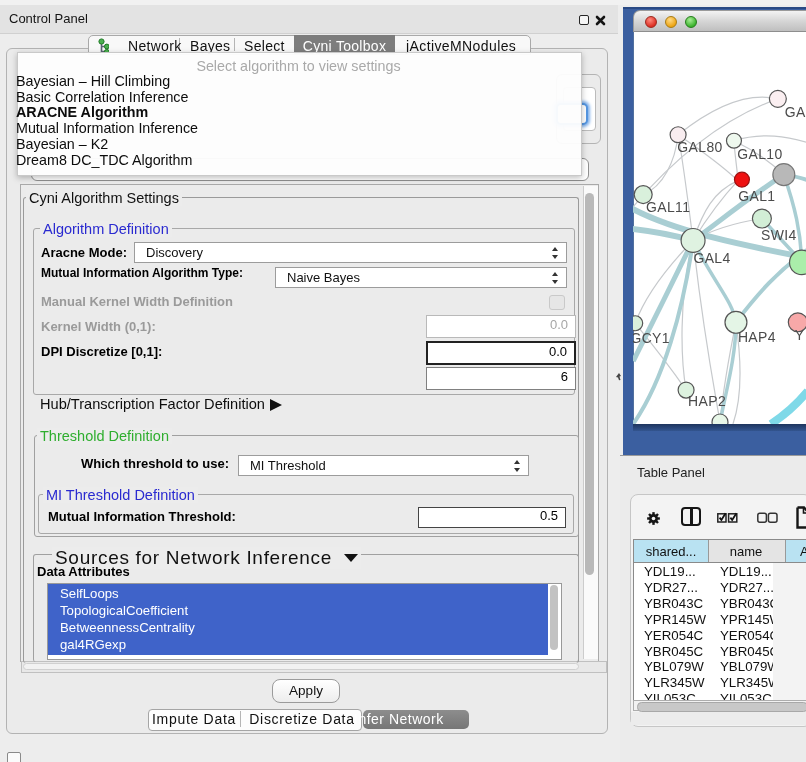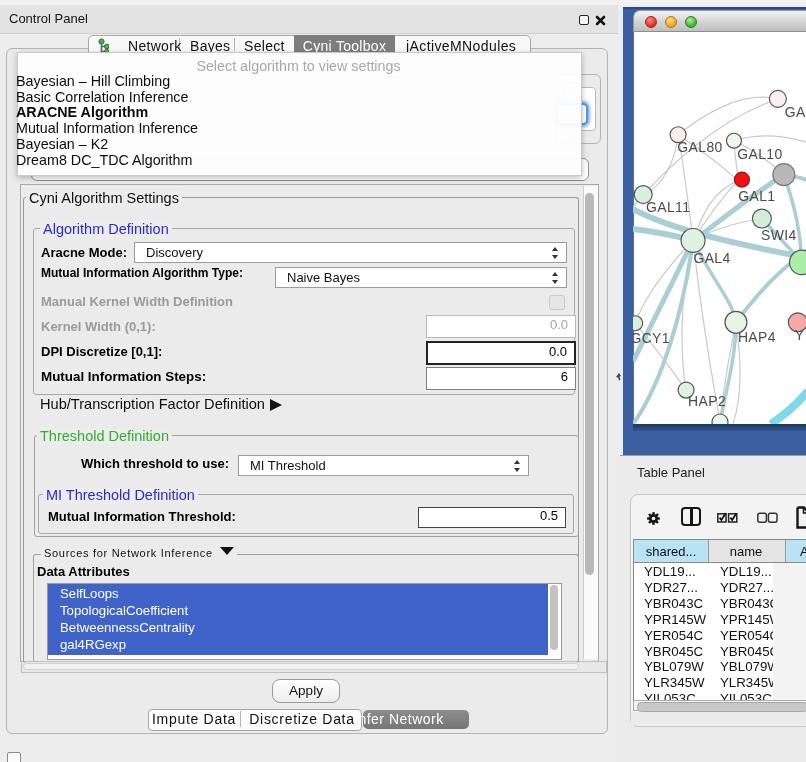--- a/index.html
+++ b/index.html
@@ -73,21 +73,20 @@
   <div class="combo" style="left:275px;top:267px;width:290px;height:19px;">
       <span class="ct">Naive Bayes</span>
       <span class="spin"></span>
     </div>
   <div class="abs b" style="left:41px;top:294px;font-size:13px;color:#9a9a9a;">Manual Kernel Width Definition</div>
   <div class="abs" style="left:549px;top:295px;width:14px;height:13px;background:#e6e6e6;border:1px solid #c9c9c9;border-radius:3px;"></div>
   <div class="abs b" style="left:41px;top:319px;font-size:13px;color:#9a9a9a;">Kernel Width (0,1):</div>
   <div class="field" style="left:426px;top:315px;width:141px;height:20px;border:1px solid #b9b9b9;color:#a6a6a6;padding:1px 7px 0 0;">0.0</div>
   <div class="abs b" style="left:41px;top:344px;font-size:13px;">DPI Discretize [0,1]:</div>
   <div class="field" style="left:426px;top:341px;width:139px;height:19px;border:2px solid #222;color:#000;padding:1px 7px 0 0;">0.0</div>
-  <div class="abs b" style="left:41px;top:369px;font-size:13.4px;">Mutual Information Steps:</div>
   <div class="field" style="left:426px;top:367px;width:141px;height:20px;border:1px solid #808080;color:#000;padding:1px 7px 0 0;">6</div>
 
   <div class="abs" style="left:40px;top:396px;font-size:14.6px;color:#0d0d0d;">Hub/Transcription Factor Definition</div>
   <div class="abs" style="left:270px;top:399px;width:0;height:0;border-top:6.5px solid transparent;border-bottom:6.5px solid transparent;border-left:12px solid #111;"></div>
 
   <div class="group" style="left:34px;top:435px;width:543px;height:100px;border-color:#a0a0a0;">
     <span class="legend" style="color:#2fae2f;left:2px;">Threshold Definition</span>
   </div>
   <div class="abs b" style="left:81px;top:456px;font-size:13px;">Which threshold to use:</div>
   <div class="combo" style="left:238px;top:455px;width:289px;height:19px;">
@@ -95,21 +94,21 @@
       <span class="spin"></span>
     </div>
 
   <div class="group" style="left:38px;top:494px;width:534px;height:38px;border-color:#a8a8a8;">
     <span class="legend" style="color:#2a2ad0;left:4px;">MI Threshold Definition</span>
   </div>
   <div class="abs b" style="left:48px;top:509px;font-size:13px;">Mutual Information Threshold:</div>
   <div class="field" style="left:418px;top:507px;width:139px;height:19px;border:1.5px solid #444;color:#000;padding:0 7px 0 0;">0.5</div>
 
   <div class="group" style="left:33px;top:554px;width:544px;height:107px;border-color:#a0a0a0;border-bottom:none;">
-    <span class="legend" style="color:#111;font-size:11px;letter-spacing:0.7px;left:7px;">Sources for Network Inference&nbsp; <span style="display:inline-block;width:0;height:0;border-left:7px solid transparent;border-right:7px solid transparent;border-top:8px solid #111;vertical-align:2px;"></span></span>
+    <span class="legend" style="color:#111;font-size:19px;letter-spacing:0.7px;left:18px;">Sources for Network Inference&nbsp; <span style="display:inline-block;width:0;height:0;border-left:7px solid transparent;border-right:7px solid transparent;border-top:8px solid #111;vertical-align:2px;"></span></span>
   </div>
   <div class="abs b" style="left:37px;top:564px;font-size:13px;">Data Attributes</div>
   <div class="abs" style="left:47px;top:583px;width:513px;height:75px;background:#fff;border:1px solid #999;"></div>
   <div class="abs" style="left:48px;top:584px;width:500px;height:71px;background:#3f63c9;"></div>
   <div class="abs" style="left:60px;top:585px;font-size:13.2px;color:#fff;line-height:17px;">SelfLoops<br>TopologicalCoefficient<br>BetweennessCentrality<br>gal4RGexp</div>
   <div class="abs" style="left:550px;top:585px;width:8px;height:65px;background:#c2c2c2;border-radius:4px;"></div>
 
   <div class="abs" style="left:272px;top:679px;width:66px;height:22px;background:linear-gradient(#ffffff,#ededed);border:1px solid #9b9b9b;border-radius:8px;text-align:center;font-size:13.5px;line-height:22px;color:#111;">Apply</div>
 
   <div class="abs" style="left:148px;top:709px;width:212px;height:20px;background:#fdfdfd;border:1px solid #a5a5a5;border-radius:4px;"></div>

